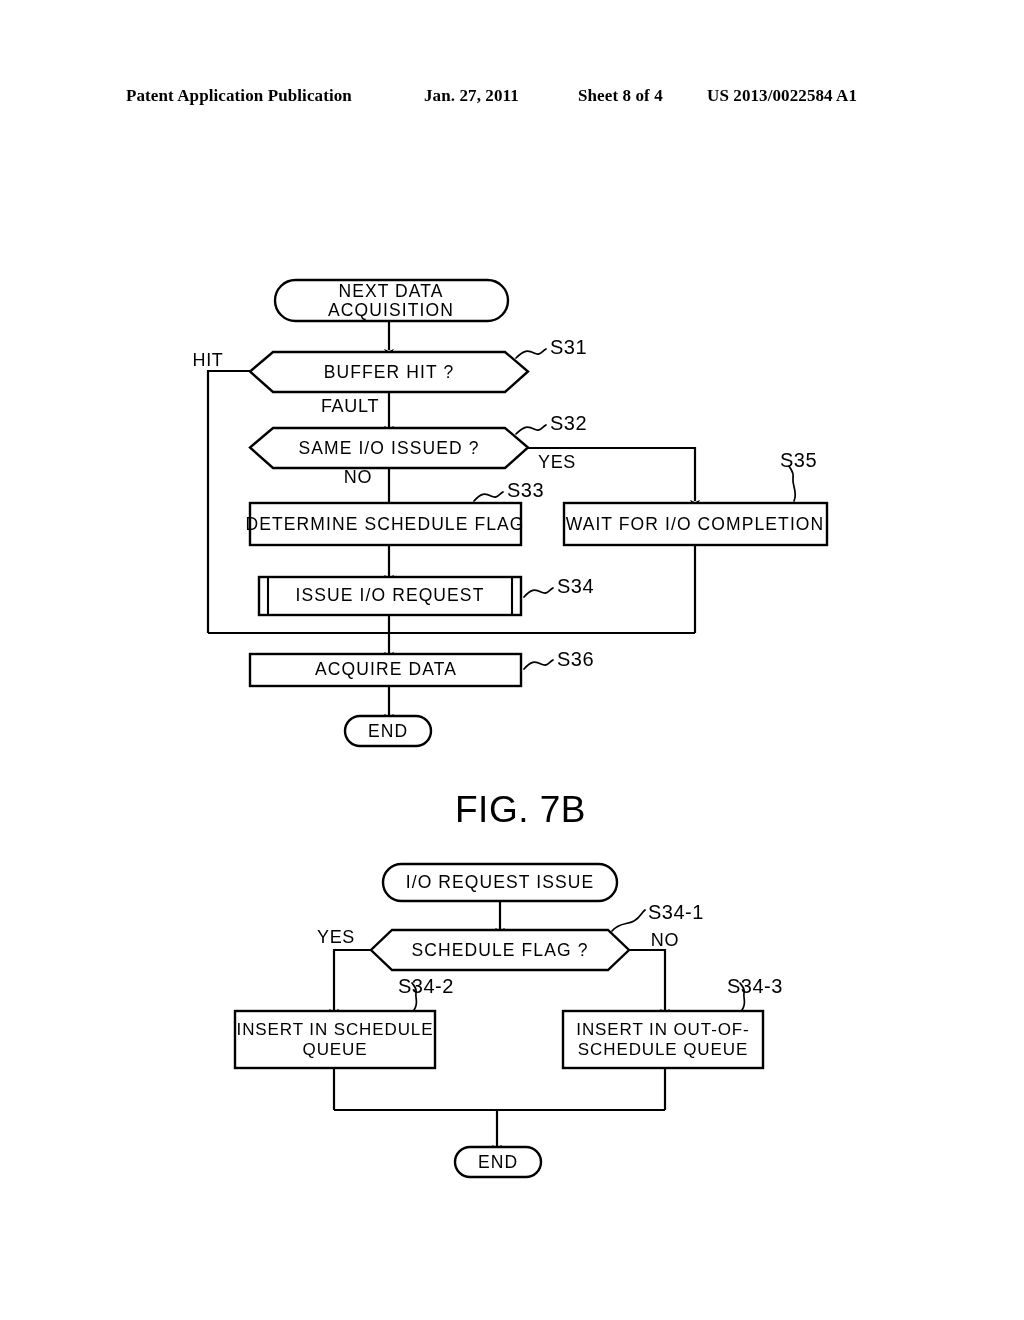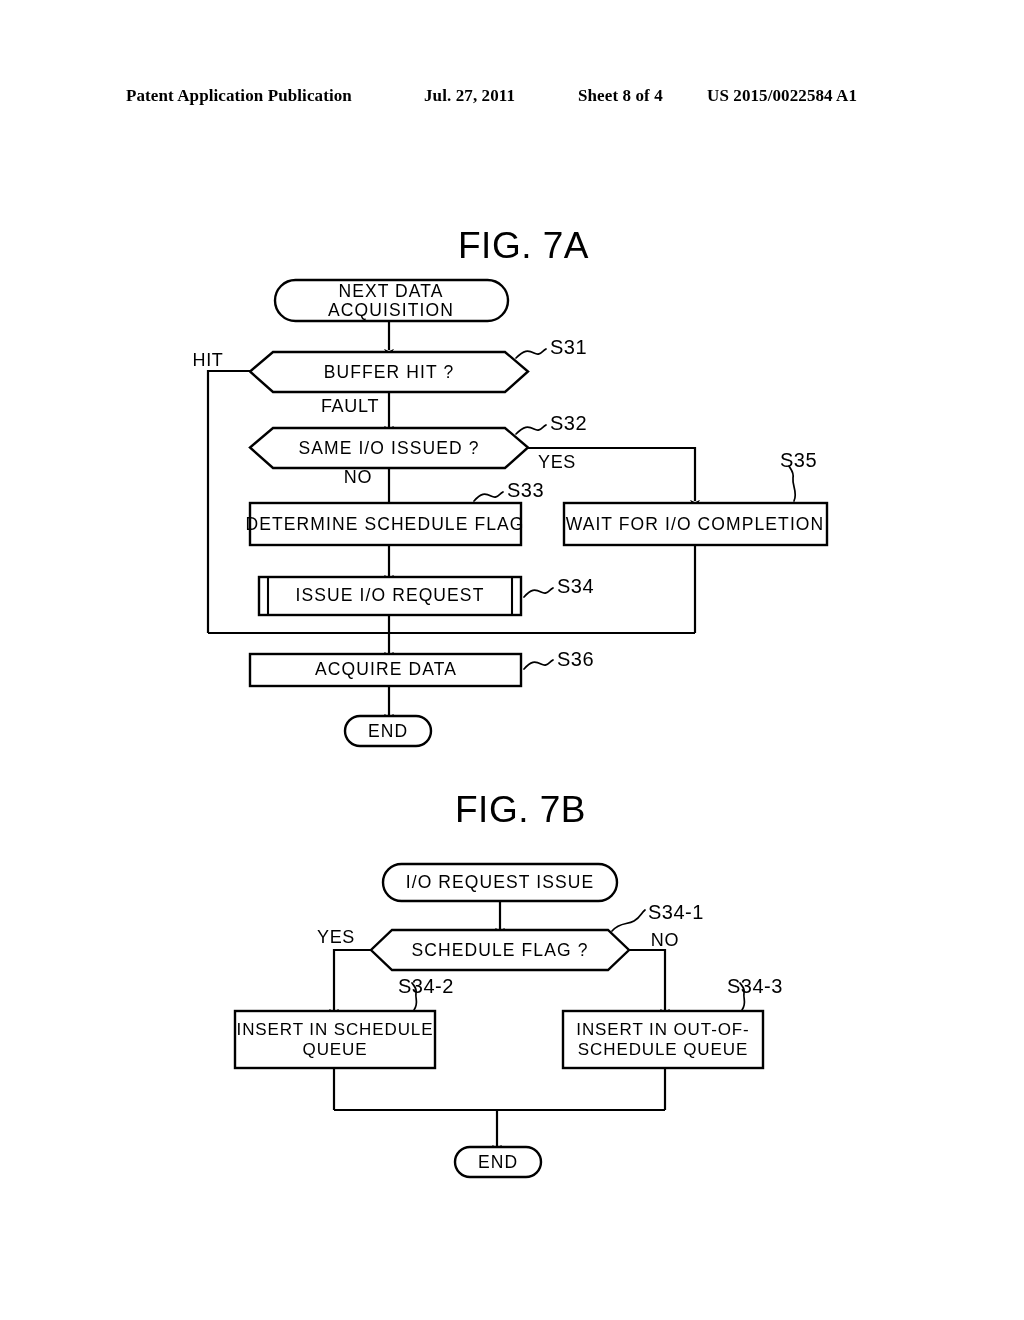--- a/index.html
+++ b/index.html
@@ -122,26 +122,25 @@
     stroke-linecap: round;
   }
 </style>
 </head>
 <body>
 
 <div id="page">
 
   <div class="header">
     <span class="hdr-pub">Patent Application Publication</span>
-    <span class="hdr-date">Jul. 27, 2011</span>
+    <span class="hdr-date">Jan. 27, 2011</span>
     <span class="hdr-sheet">Sheet 8 of 4</span>
-    <span class="hdr-num">US 2015/0022584 A1</span>
+    <span class="hdr-num">US 2013/0022584 A1</span>
   </div>
 
-  <div class="fig-title" id="fig7a-title">FIG. 7A</div>
 
   <svg class="flow" id="flow-7a" width="1024" height="780" viewBox="0 0 1024 780">
 
     <defs>
       <marker id="arrA" markerWidth="9" markerHeight="10" refX="1.2" refY="5" orient="auto" markerUnits="userSpaceOnUse">
         <path d="M0,0 L9,5 L0,10 L2.4,5 Z" fill="#000000"></path>
       </marker>
     </defs>
 
     <line class="conn" x1="389" y1="320" x2="389" y2="350" marker-end="url(#arrA)"></line>

